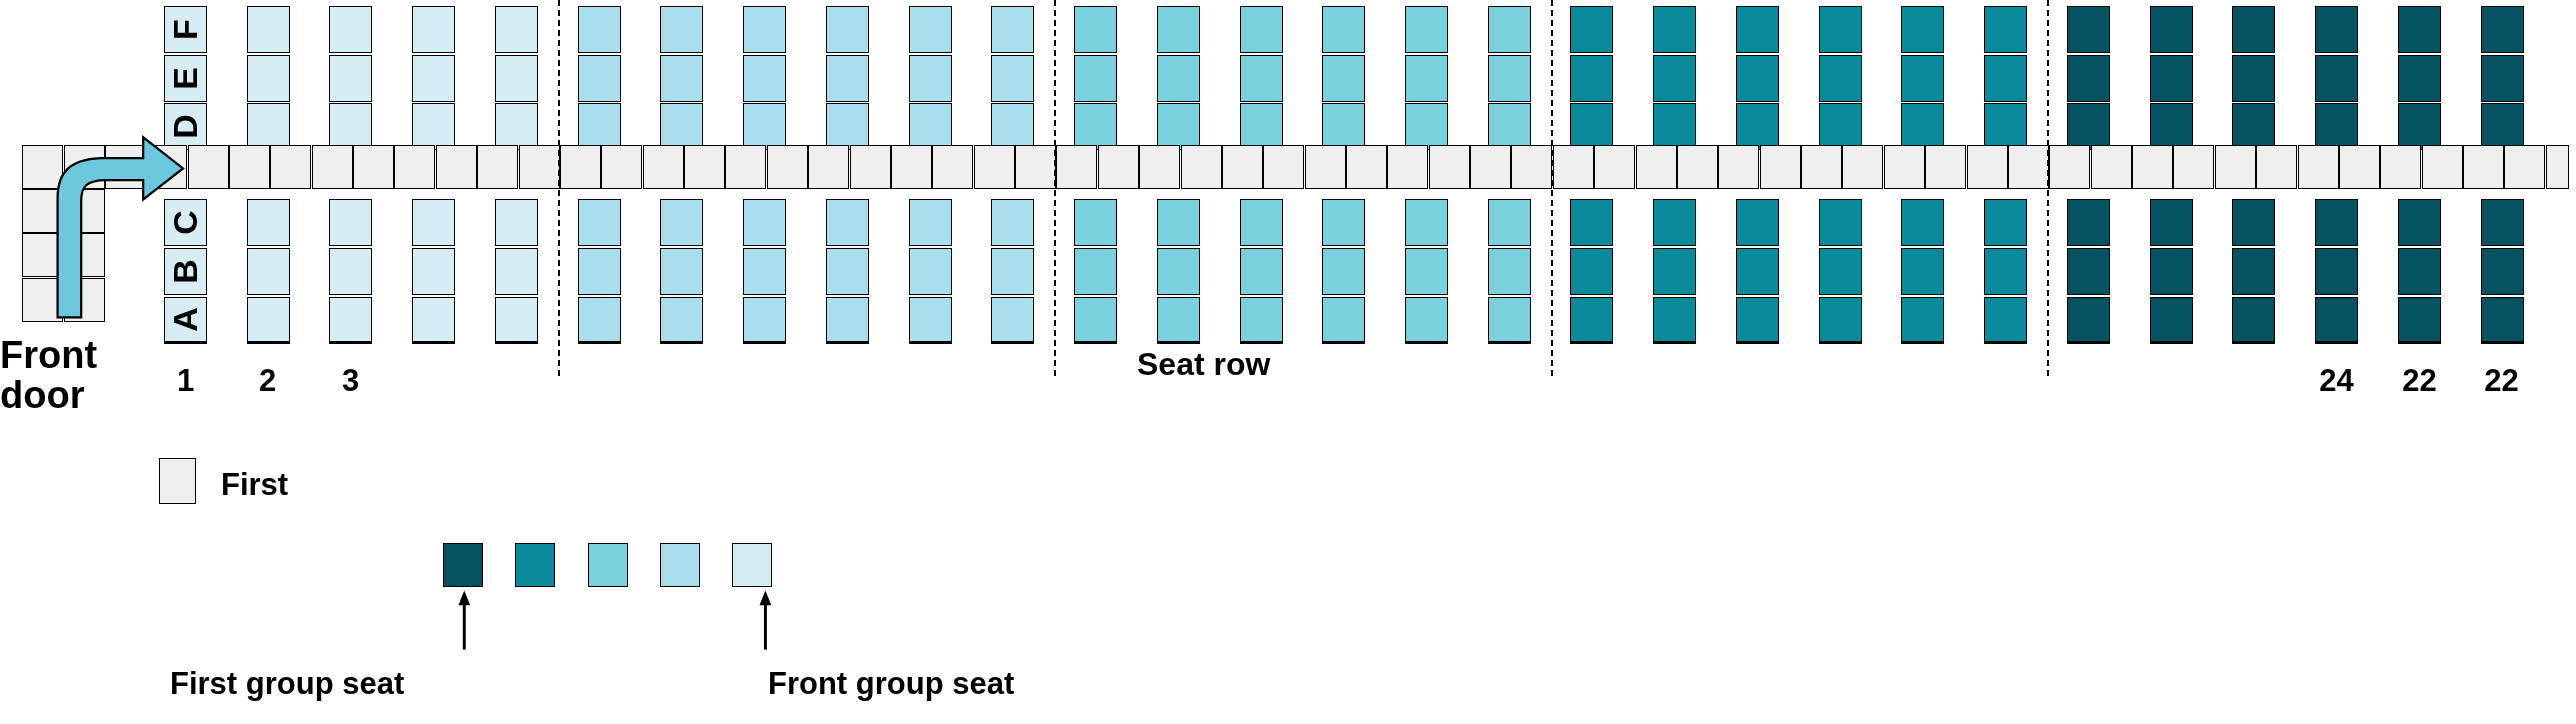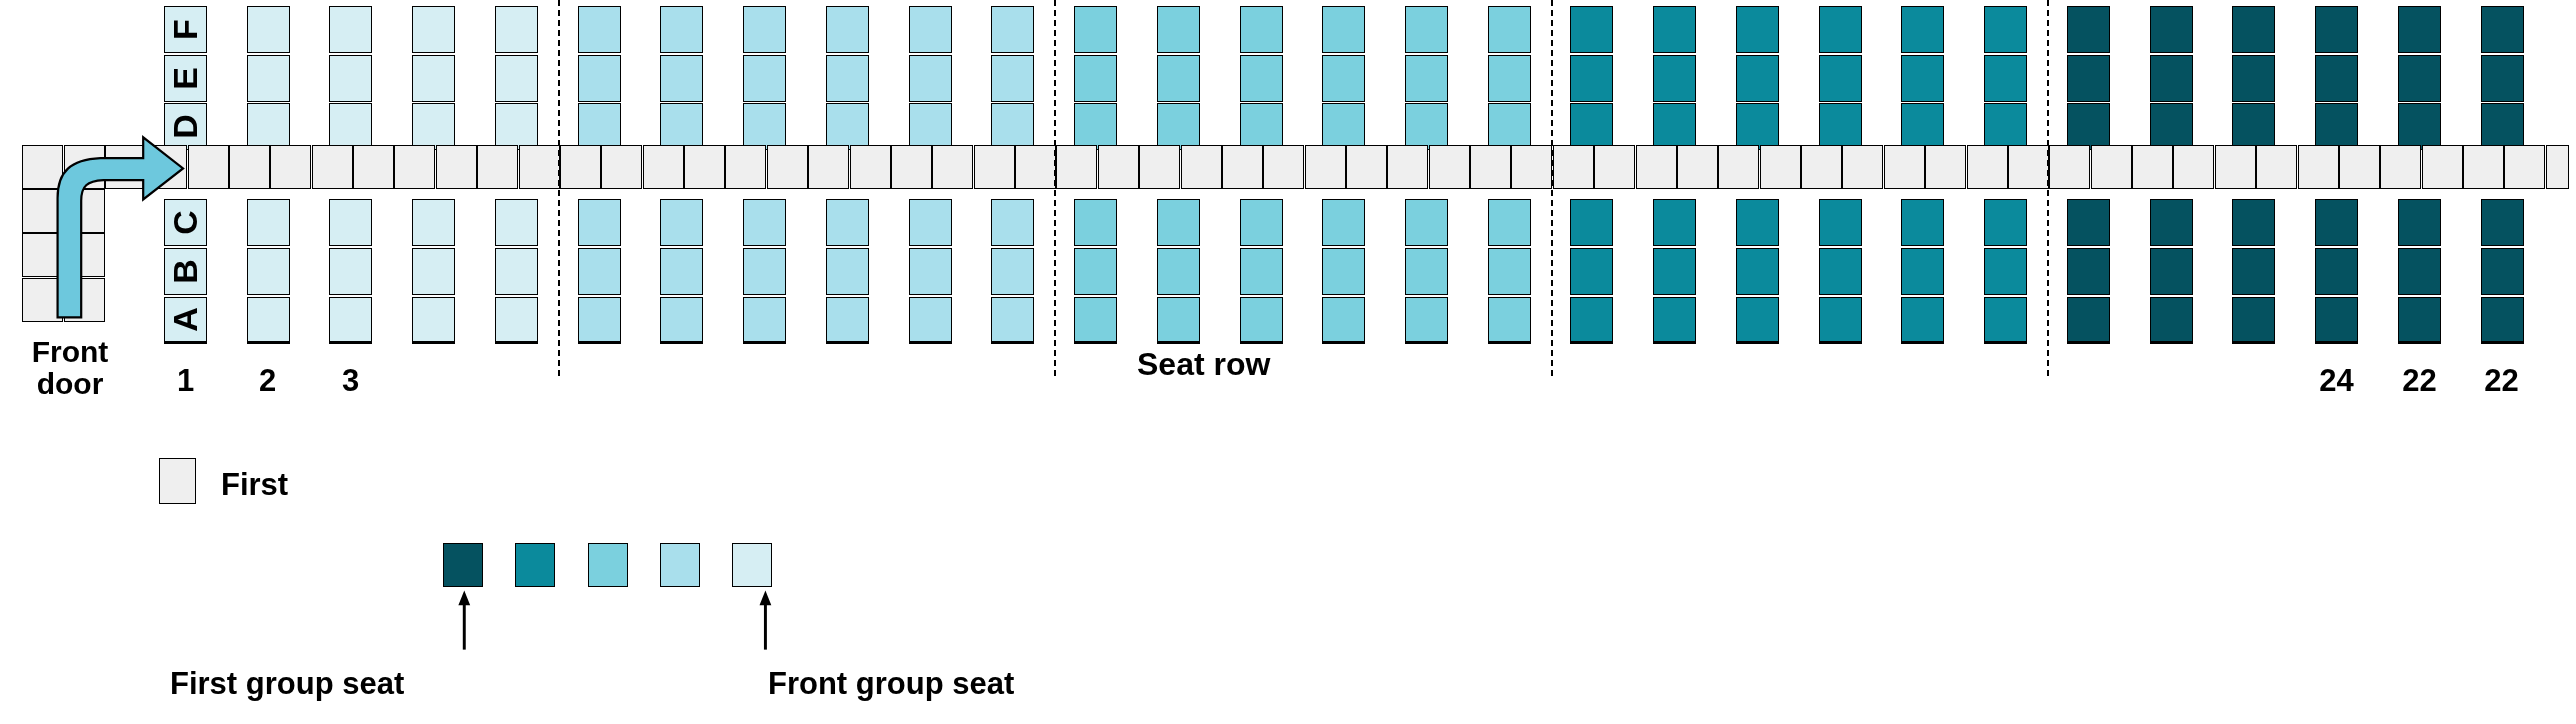--- a/index.html
+++ b/index.html
@@ -82,25 +82,24 @@
     font-size: 32px;
     font-weight: bold;
     color: #000;
     white-space: nowrap;
     line-height: 1;
   }
 
   
   .frontdoor {
     position: absolute;
-    font-size: 30px;
+    font-size: 38px;
     font-weight: bold;
     color: #000;
     line-height: 1.05;
-    text-align: center;
     white-space: pre-line;
   }
 
   
   .aisle-legend-swatch {
     position: absolute;
     background: #efefef;
     border: 1.5px solid #000;
   }
   .aisle-legend-text {

